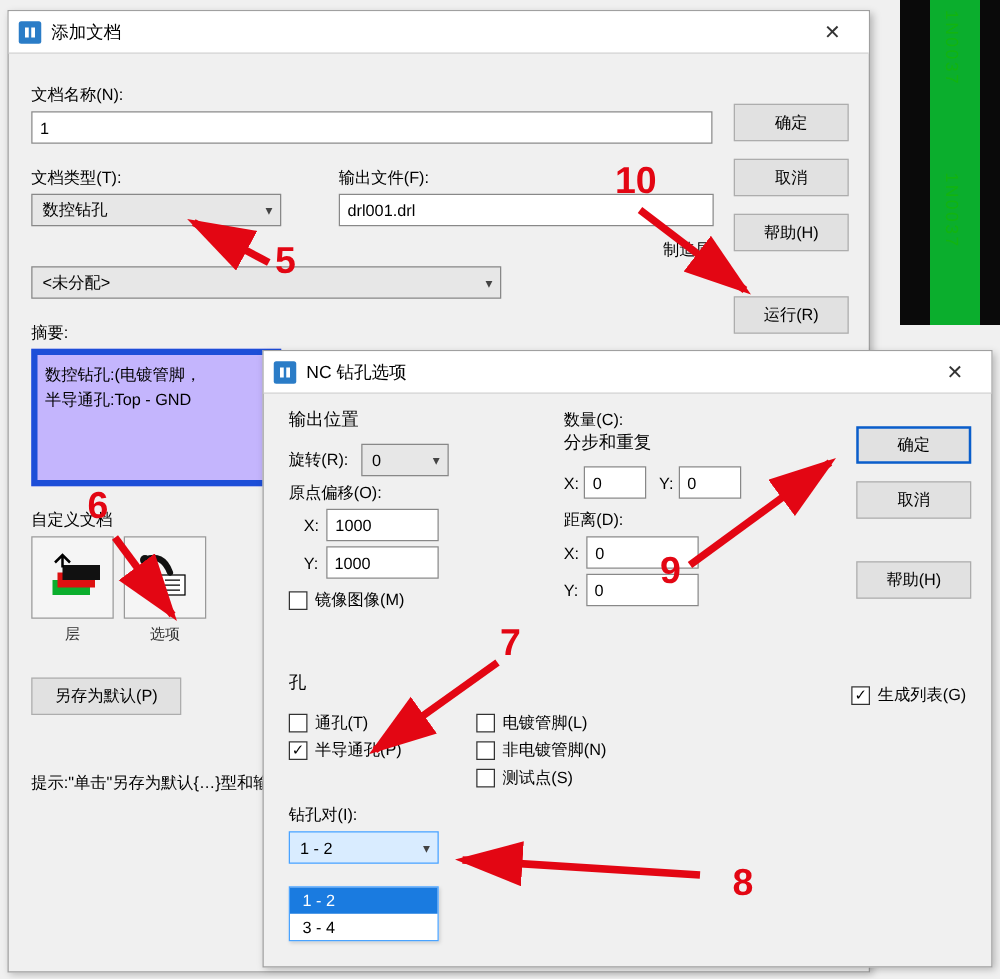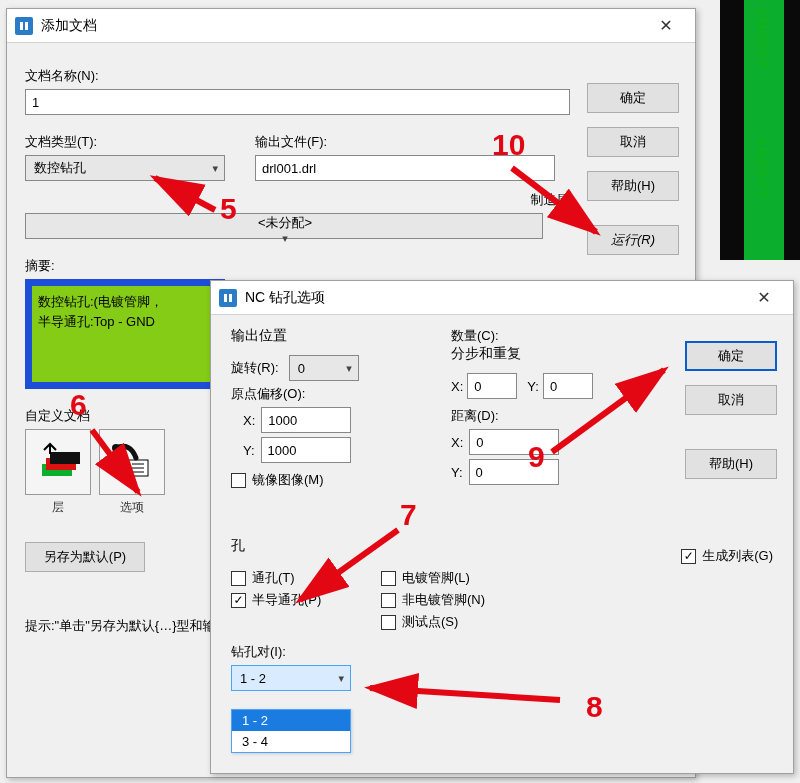--- a/index.html
+++ b/index.html
@@ -69,21 +69,21 @@
     display: inline-flex; align-items: center; justify-content: center;
     height: 30px;
     min-width: 92px;
     background: #e1e1e1;
     border: 1px solid #adadad;
     font-size: 13px;
     padding: 0 10px;
   }
   .btn.primary { border: 2px solid #0a5ecb; }
   .summary-box {
-    border: 7px solid #1d4ed8; background: #84cc16;
+    border: 5px solid #1d4ed8; background: #c4b5fd;
     padding: 6px; line-height: 1.5;
     height: 110px; overflow: hidden;
   }
   .toolbtn {
     width: 66px; height: 66px;
     border: 1px solid #999;
     background: #f5f5f5;
     display: inline-flex; align-items: center; justify-content: center;
   }
   .toolcap { text-align: center; font-size: 12px; margin-top: 4px; color: #333; }
@@ -147,36 +147,36 @@
         </svg>
     </span>
     <span class="title">添加文档</span>
     <span class="close">✕</span>
   </div>
 
   <div style="position:absolute; left:18px; top:50px; width:548px;">
     <div class="label">文档名称(N):</div>
     <input class="field" style="width: 545px;" value="1">
 
-    <div style="display:flex; gap:10px; margin-top:10px;">
+    <div style="display:flex; gap:26px; margin-top:10px;">
       <div style="flex:0 0 220px;">
         <div class="label">文档类型(T):</div>
         <div class="combo" style="width:200px;">
           <span>数控钻孔</span>
           <span class="chev">▾</span>
         </div>
       </div>
       <div style="flex:1;">
         <div class="label">输出文件(F):</div>
         <input class="field" style="width: 300px;" value="drl001.drl">
       </div>
     </div>
 
     <div class="label" style="margin-top:10px;text-align:right;">制造层:</div>
-    <div class="combo" style="width:518px;flex-direction:column;">
+    <div class="combo" style="width:376px;">
       <span>&lt;未分配&gt;</span>
       <span class="chev">▾</span>
     </div>
 
     <div class="label" style="margin-top:18px;">摘要:</div>
     <div class="summary-box" style="width:200px;">
       <div>数控钻孔:(电镀管脚，</div>
       <div>半导通孔:Top - GND</div>
     </div>
 
@@ -212,21 +212,21 @@
       <span class="btn" style="min-width:120px;">另存为默认(P)</span>
     </div>
 
     <div style="margin-top:44px; font-size:13px; line-height:1.5;">提示:"单击"另存为默认{…}型和输出设备的默{…}</div>
   </div>
 
   <div style="position:absolute; right:16px; top:74px; display:flex; flex-direction:column; gap:14px;">
     <span class="btn">确定</span>
     <span class="btn">取消</span>
     <span class="btn">帮助(H)</span>
-    <span class="btn" style="margin-top:10px;font-style:italic;">运行(R)</span>
+    <span class="btn" style="margin-top:22px;">运行(R)</span>
   </div>
 </div>
 
 <div class="win" style="left:210px; top:280px; width:584px; height:494px; z-index:10;">
   <div class="titlebar">
     <span class="ticon">
       <svg width="12" height="12" viewBox="0 0 12 12">
           <path d="M2 2h3v8H2zM7 2h3v8H7z" fill="#fff"></path>
         </svg>
     </span>

